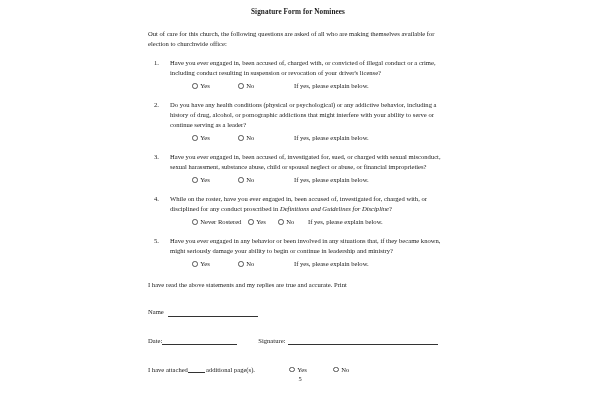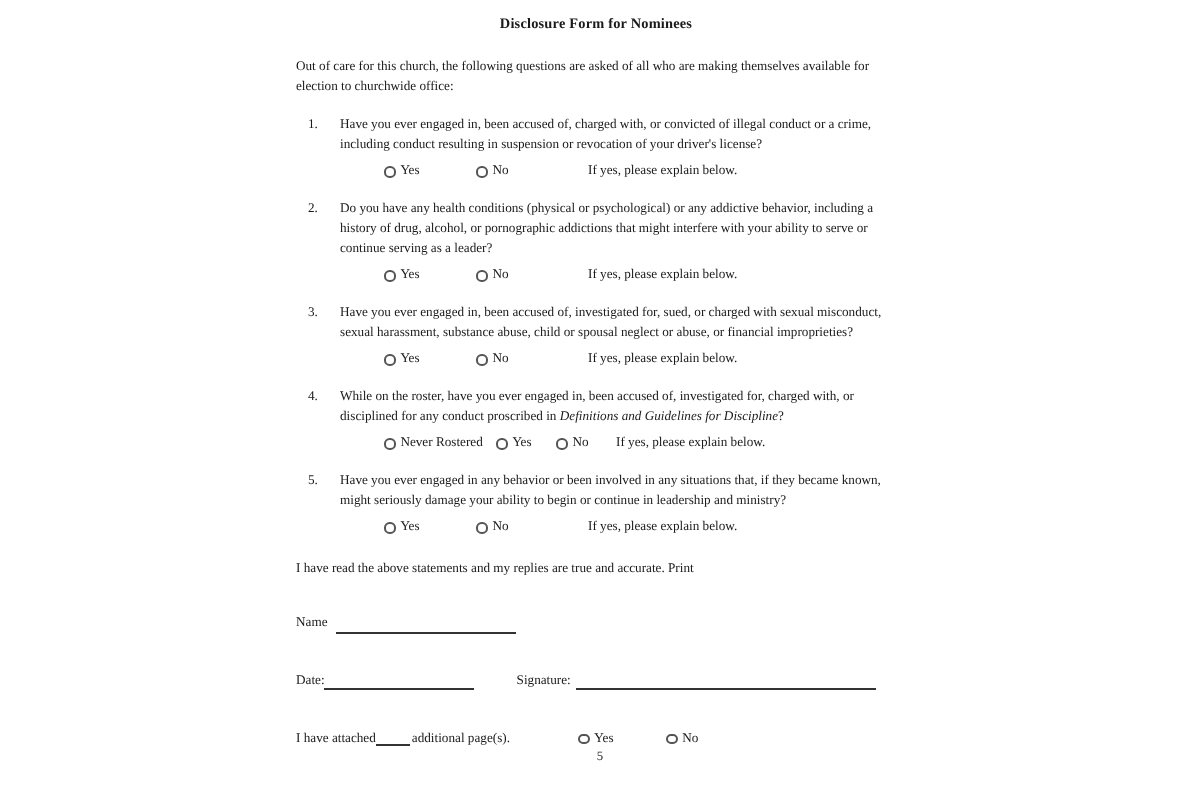--- a/index.html
+++ b/index.html
@@ -155,21 +155,21 @@
     font-size: 6.4px;
   }
 </style>
 </head>
 <body>
 
 <div class="page">
 
   <div class="content">
 
-    <div class="doc-title">Disclosure Form for Nominees</div>
+    <div class="doc-title">Signature Form for Nominees</div>
 
     <p class="intro">Out of care for this church, the following questions are asked of all who are making themselves available for election to churchwide office:</p>
 
     <ul class="q-list">
 
       <li class="q-item">
         <div class="q-num">1.</div>
         <div class="q-body">
           <p class="q-text">Have you ever engaged in, been accused of, charged with, or convicted of illegal conduct or a crime, including conduct resulting in suspension or revocation of your driver's license?</p>
           <div class="opts">

